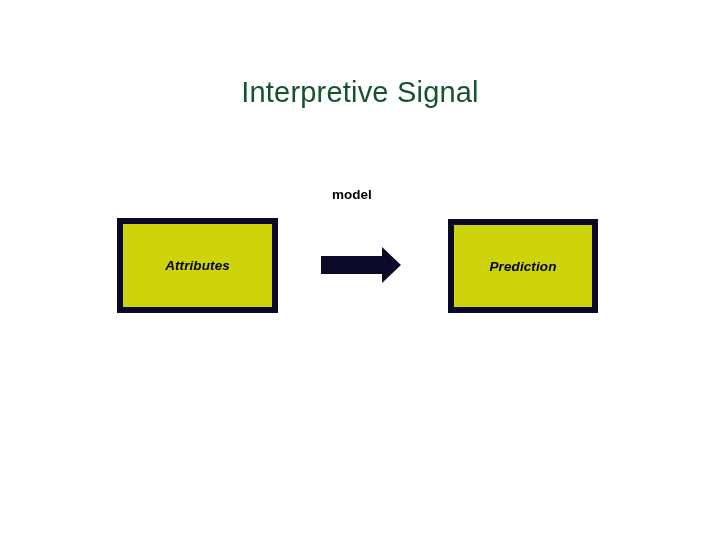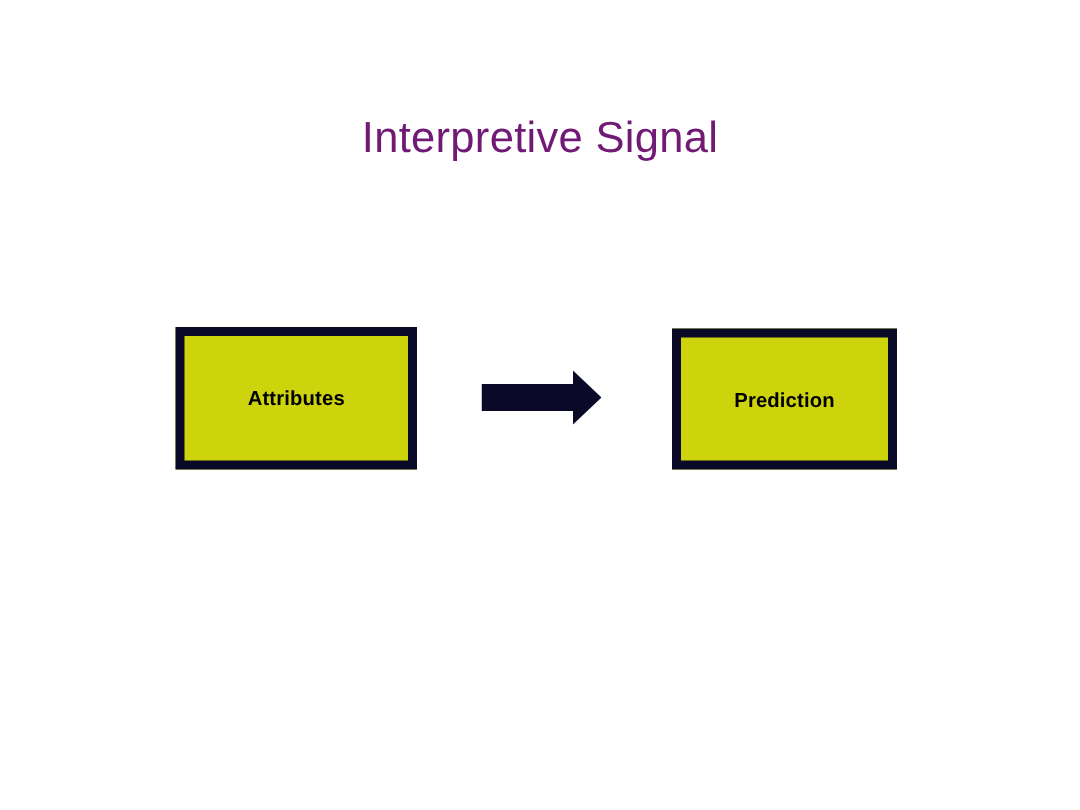--- a/index.html
+++ b/index.html
@@ -24,21 +24,21 @@
   .slide-title {
     position: absolute;
     left: 0;
     top: 74px;
     width: 720px;
     text-align: center;
     font-family: "Liberation Sans", sans-serif;
     font-size: 29px;
     font-weight: 400;
     line-height: 36px;
-    color: #701a75;
+    color: #14532d;
     letter-spacing: 0.2px;
     white-space: nowrap;
   }
 
   
   .edge-label {
     position: absolute;
     left: 292px;
     top: 186px;
     width: 120px;
@@ -75,20 +75,21 @@
   }
   .proc-box-label {
     font-family: "Liberation Sans", sans-serif;
     font-size: 13.5px;
     font-weight: 700;
     line-height: 17px;
     color: #000000;
     text-align: center;
     white-space: nowrap;
     letter-spacing: 0.1px;
+    font-style: italic;
   }
 
   
   #flow-arrow {
     position: absolute;
     left: 321px;
     top: 245px;
     width: 80px;
     height: 40px;
   }
@@ -98,20 +99,21 @@
     height: 40px;
   }
 </style>
 </head>
 <body>
 
 <div id="slide">
 
   <div class="slide-title">Interpretive Signal</div>
 
+  <div class="edge-label">model</div>
 
   <div class="proc-box" id="box-attributes">
     <span class="proc-box-label">Attributes</span>
   </div>
 
   <div id="flow-arrow">
     <svg viewBox="0 0 80 40" xmlns="http://www.w3.org/2000/svg" aria-hidden="true">
       <polygon points="0,11 61,11 61,2 80,20 61,38 61,29 0,29" fill="#0a0a28"></polygon>
     </svg>
   </div>

